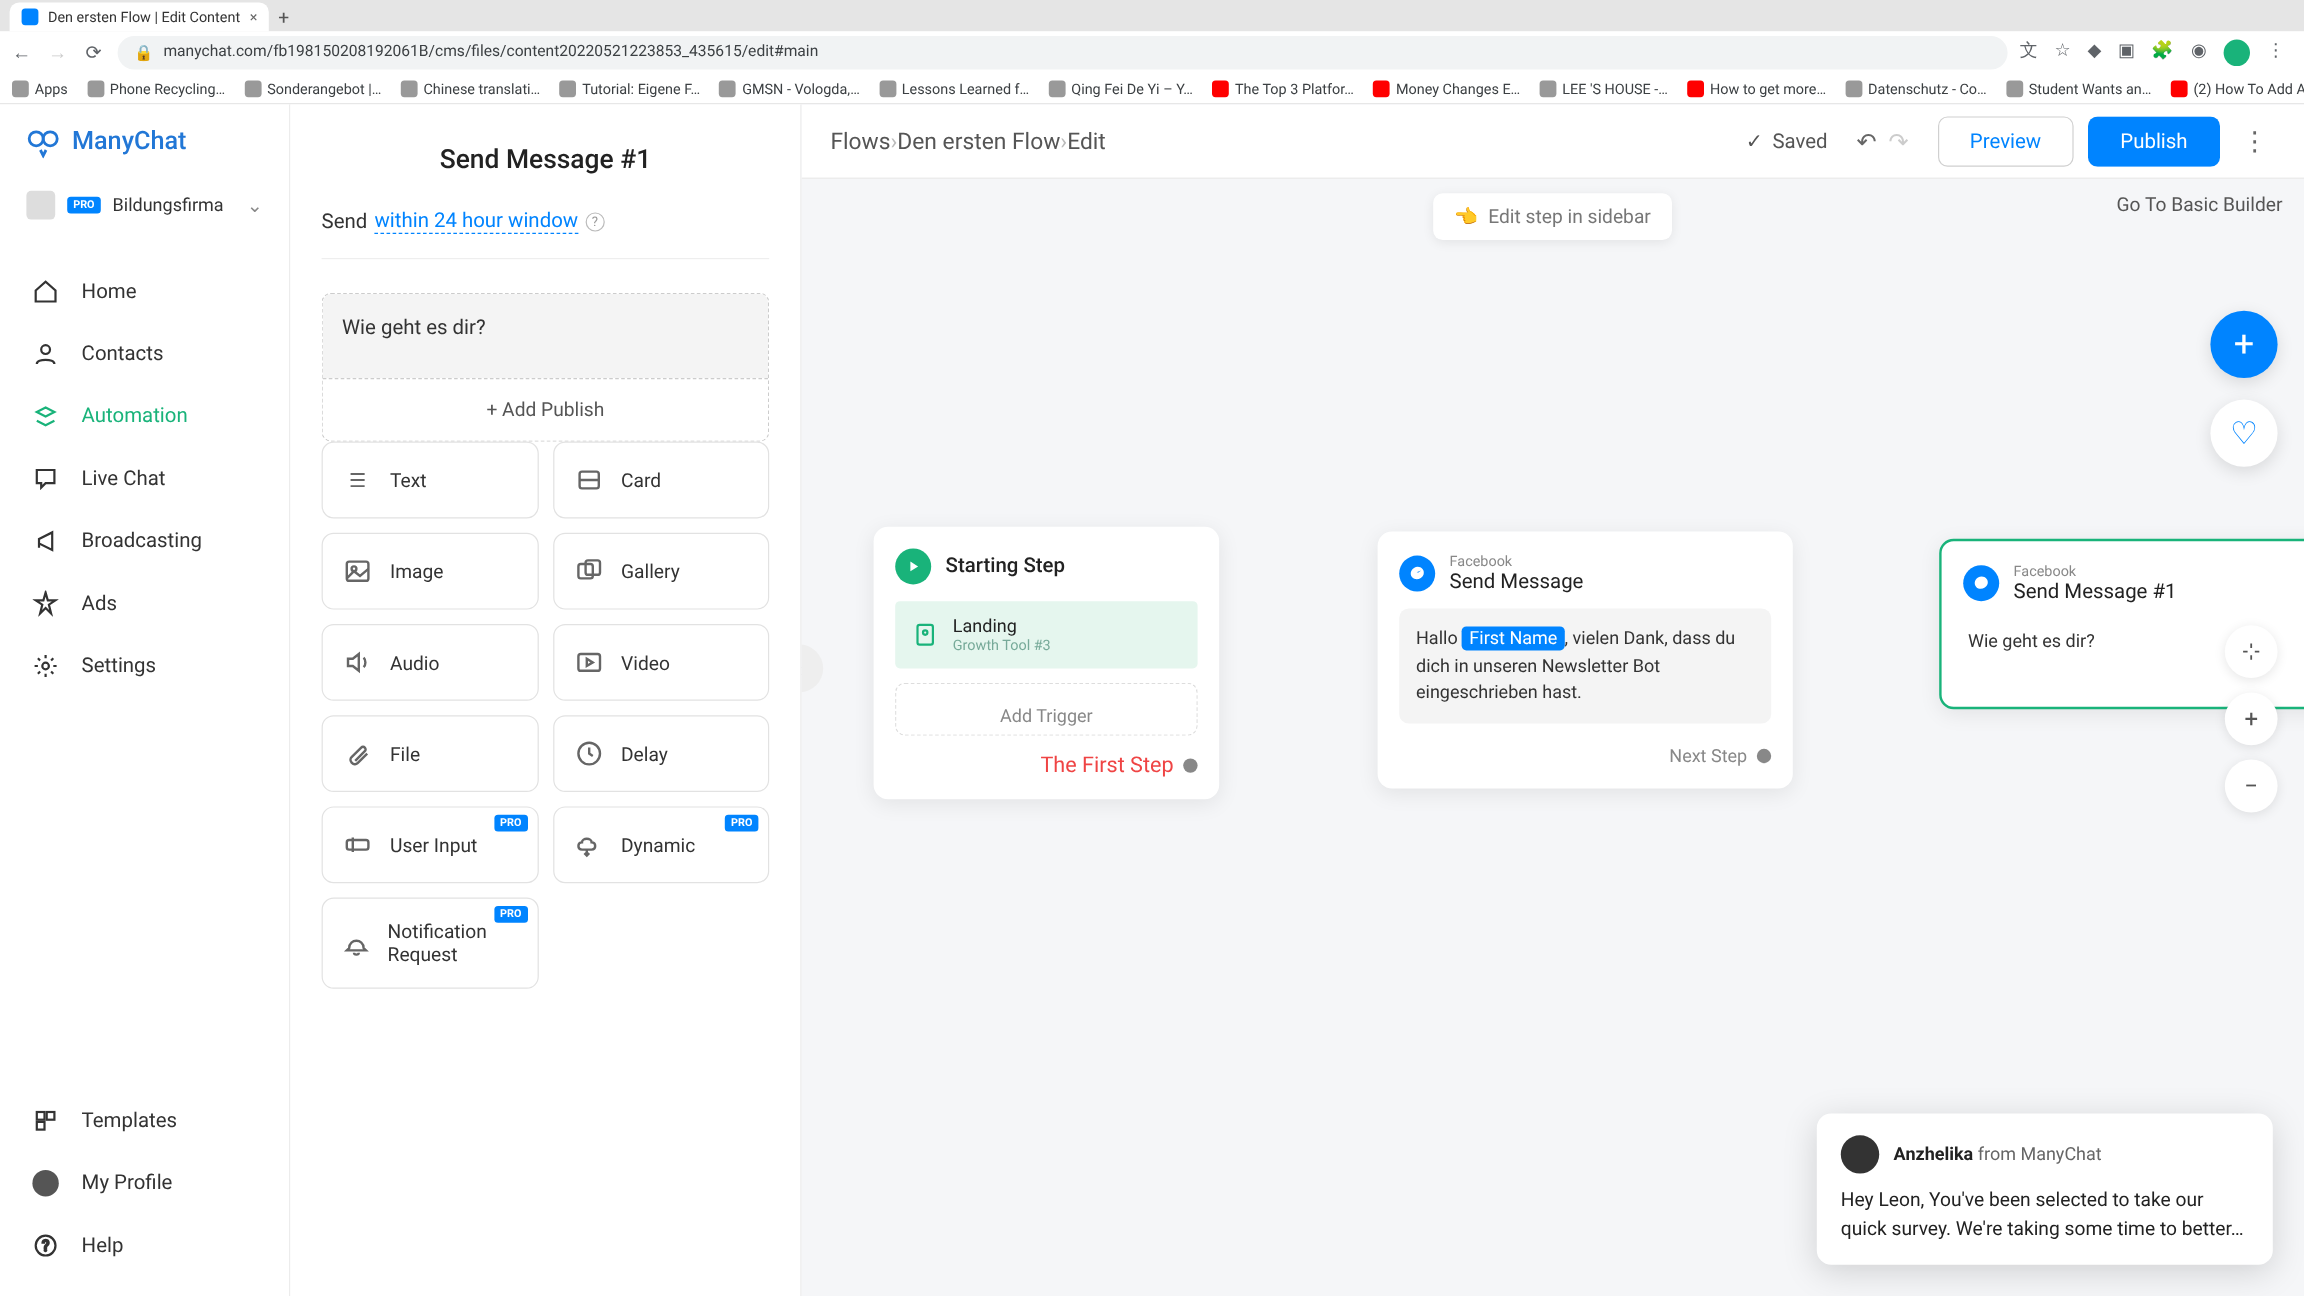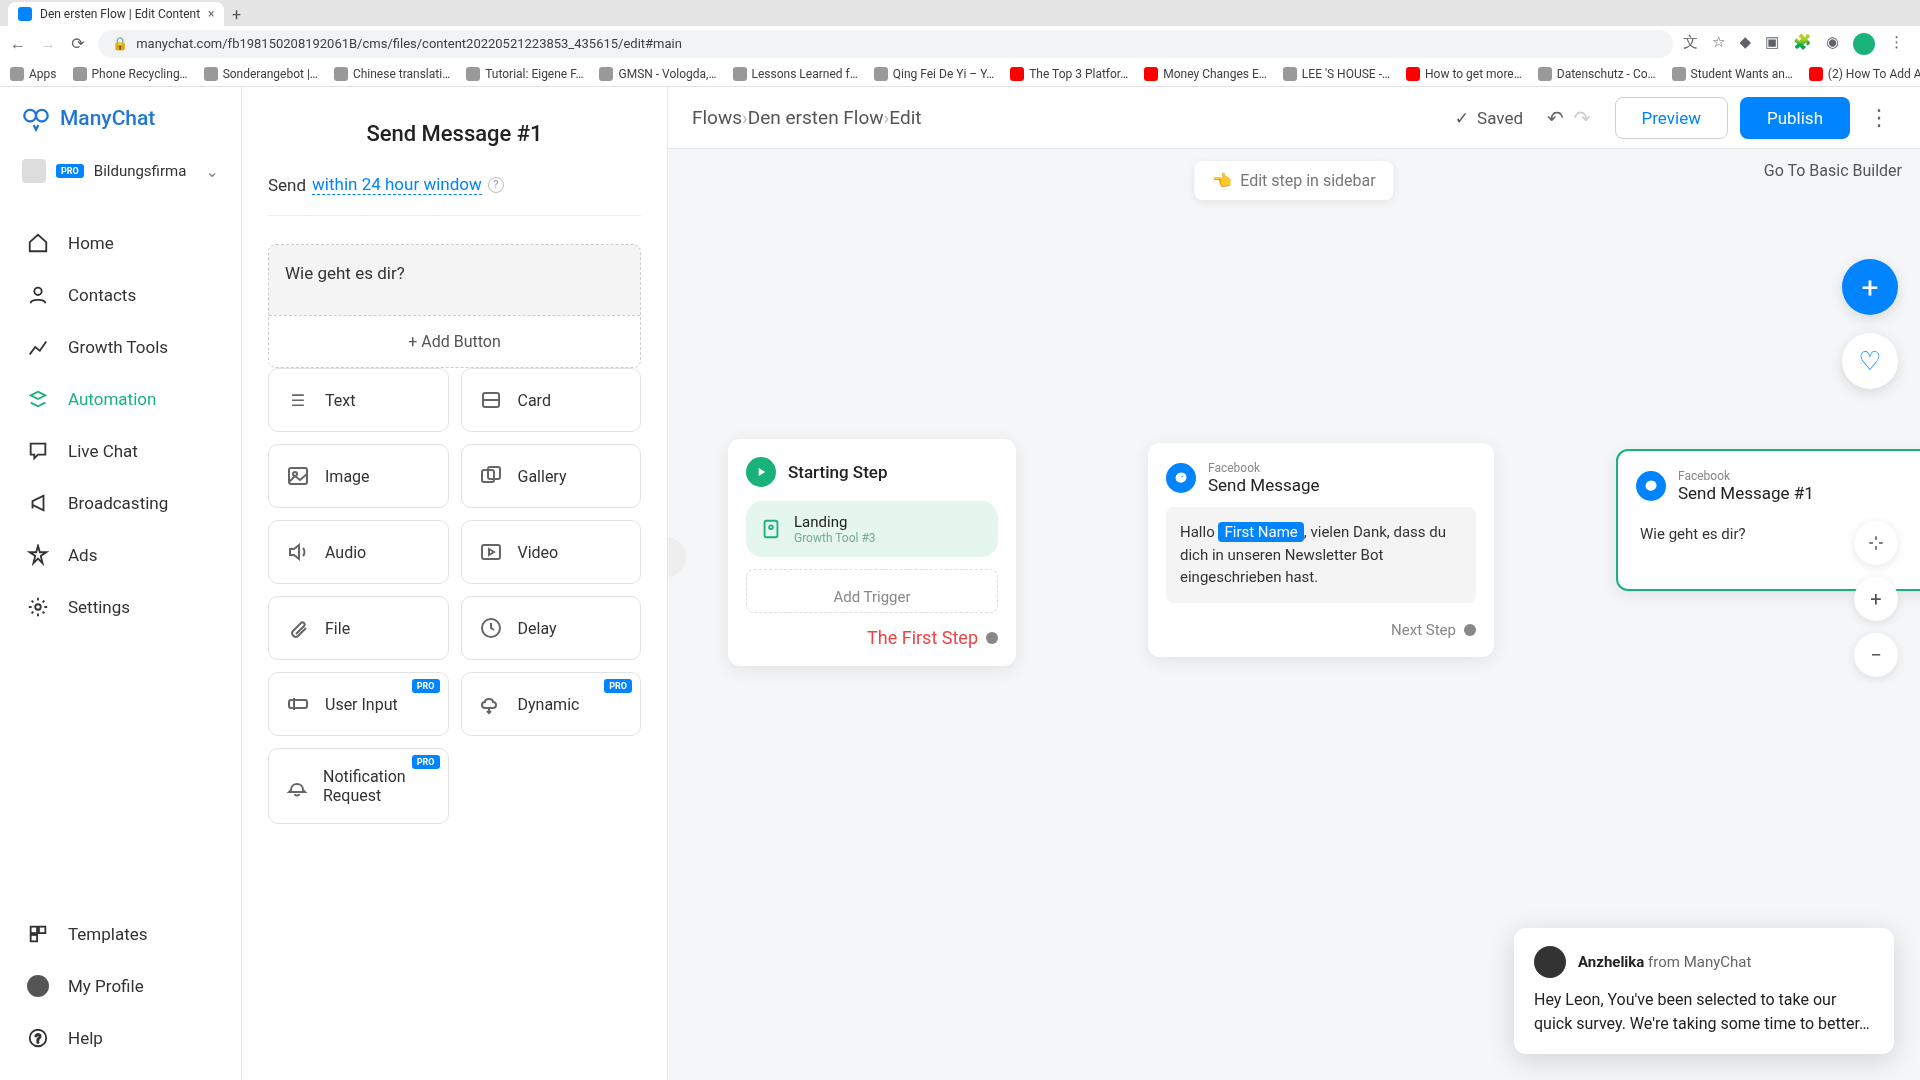--- a/index.html
+++ b/index.html
@@ -69,21 +69,21 @@
 .kebab { font-size: 22px; color: #666; cursor: pointer; padding: 0 6px; }
 
 .edit-hint { position: absolute; top: 74px; left: 50%; transform: translateX(-50%); background: #fff; padding: 10px 18px; border-radius: 8px; box-shadow: 0 2px 10px rgba(0,0,0,.08); font-size: 16px; color: #777; display: flex; align-items: center; gap: 8px; z-index: 3; }
 .goto-basic { position: absolute; top: 74px; right: 18px; font-size: 16px; color: #555; cursor: pointer; z-index: 3; }
 
 .canvas { position: absolute; inset: 62px 0 0 0; }
 .node { position: absolute; background: #fff; border-radius: 12px; box-shadow: 0 4px 18px rgba(0,0,0,.08); padding: 18px; }
 .node-start { left: 60px; top: 290px; width: 288px; }
 .node-start .hdr { display: flex; align-items: center; gap: 12px; font-size: 17px; font-weight: 500; color: #222; margin-bottom: 14px; }
 .play-circle { width: 30px; height: 30px; background: #19b37a; border-radius: 50%; display: flex; align-items: center; justify-content: center; color: #fff; }
-.landing { background: #e5f6ee; border-radius: 16px; padding: 12px 14px; display: flex; align-items: center; gap: 12px; }
+.landing { background: #e5f6ee; border-radius: 4px; padding: 12px 14px; display: flex; align-items: center; gap: 12px; }
 .landing-icon { width: 22px; height: 22px; color: #19b37a; }
 .landing-txt .l1 { font-size: 15px; color: #222; }
 .landing-txt .l2 { font-size: 12px; color: #7a9; }
 .add-trigger { text-align: center; padding: 18px 0 6px; font-size: 15px; color: #888; border: 1px dashed #ddd; border-radius: 8px; margin-top: 12px; cursor: pointer; }
 .first-step { text-align: right; font-size: 18px; color: #ef4444; margin-top: 14px; display: flex; justify-content: flex-end; align-items: center; gap: 8px; }
 .conn-dot { width: 12px; height: 12px; background: #888; border-radius: 50%; }
 
 .node-msg { left: 480px; top: 294px; width: 346px; }
 .node-msg .hdr, .node-msg2 .hdr { display: flex; align-items: center; gap: 12px; margin-bottom: 12px; }
 .fb-circle { width: 30px; height: 30px; background: #0084ff; border-radius: 50%; display: flex; align-items: center; justify-content: center; color: #fff; }
@@ -241,28 +241,20 @@
         </div>
       <div class="nav-item">
           <span class="nicon">
             <svg width="22" height="22" viewBox="0 0 24 24" fill="none" stroke="currentColor" stroke-width="2">
               <circle cx="12" cy="8" r="4"></circle>
               <path d="M4 21 C4 16 20 16 20 21"></path>
             </svg>
           </span>
           <span>Contacts</span>
         </div>
-      <div class="nav-item">
-          <span class="nicon">
-            <svg width="22" height="22" viewBox="0 0 24 24" fill="none" stroke="currentColor" stroke-width="2">
-              <path d="M3 20 L9 12 L14 16 L21 6"></path>
-            </svg>
-          </span>
-          <span>Growth Tools</span>
-        </div>
       <div class="nav-item active">
           <span class="nicon">
             <svg width="22" height="22" viewBox="0 0 24 24" fill="none" stroke="currentColor" stroke-width="2">
               <path d="M4 8 L12 4 L20 8 L12 12 Z M4 16 L12 20 L20 16"></path>
             </svg>
           </span>
           <span>Automation</span>
         </div>
       <div class="nav-item">
           <span class="nicon">
@@ -329,21 +321,21 @@
 
   <div class="side-panel">
     <div class="panel-title">Send Message #1</div>
     <div class="send-within">
       <span>Send</span>
       <a href="#">within 24 hour window</a>
       <span class="help-dot">?</span>
     </div>
     <div class="msg-block">
       <div class="msg-text">Wie geht es dir?</div>
-      <div class="add-button">+ Add Button</div>
+      <div class="add-button">+ Add Publish</div>
     </div>
     <div class="content-grid">
       <div class="content-card">
           <span class="cc-icon">☰</span>
           <span>Text</span>
         </div>
       <div class="content-card">
           <span class="cc-icon">
             <svg width="24" height="24" viewBox="0 0 24 24" fill="none" stroke="currentColor" stroke-width="2">
               <rect x="4" y="5" width="16" height="14" rx="2"></rect>

